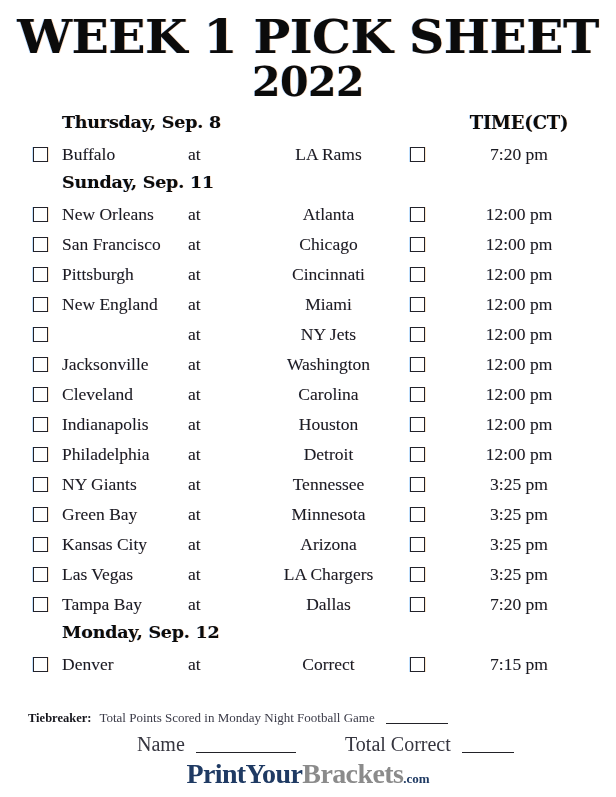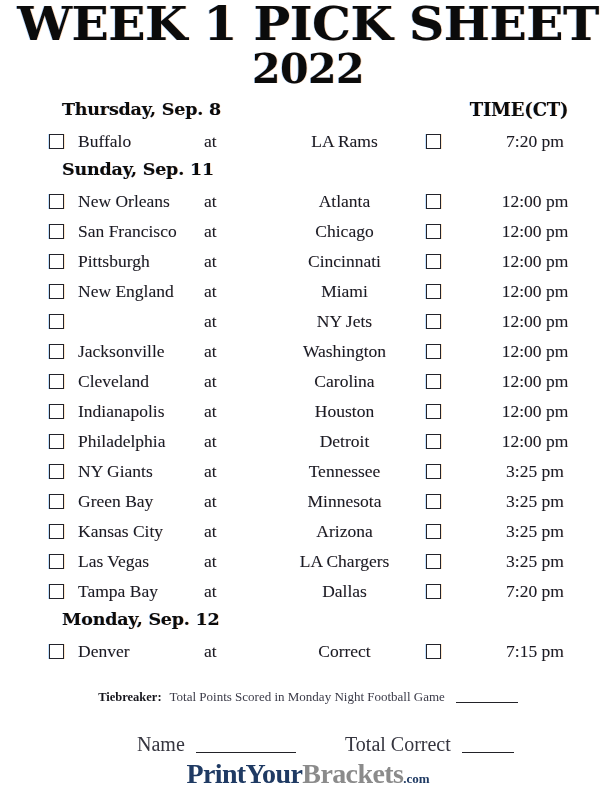--- a/index.html
+++ b/index.html
@@ -14,21 +14,21 @@
     position: relative;
     overflow: hidden;
     font-family: "Liberation Serif", "DejaVu Serif", serif;
     color: #111111;
     -webkit-font-smoothing: antialiased;
   }
 
   
   #title-block {
     text-align: center;
-    padding-top: 2px;
+    padding-top: 15px;
   }
   .title-line {
     font-family: "DejaVu Serif", "Liberation Serif", serif;
     font-weight: 700;
     color: #0b0b0b;
     letter-spacing: -0.5px;
     line-height: 0.95;
     text-shadow: 0.7px 0 0 rgba(255,120,0,0.30), -0.7px 0 0 rgba(0,120,255,0.30);
   }
   #title-main {
@@ -42,21 +42,20 @@
 
   
   #sheet {
     position: relative;
     margin-top: 8px;
   }
 
   .row {
     position: relative;
     height: 30px;
-    margin-left: 16px;
   }
 
   
   .c-box1   { position: absolute; left: 33px;  top: 7px; }
   .c-away   { position: absolute; left: 62px;  top: 3px; width: 126px; }
   .c-at     { position: absolute; left: 188px; top: 3px; width: 40px; }
   .c-home   { position: absolute; left: 251px; top: 3px; width: 155px; text-align: center; }
   .c-box2   { position: absolute; left: 410px; top: 7px; }
   .c-time   { position: absolute; left: 452px; top: 3px; width: 134px; text-align: center; }
 
@@ -115,23 +114,23 @@
     position: absolute;
     left: 0;
     right: 0;
     bottom: 0;
     height: 110px;
   }
   #tiebreaker-line {
     position: absolute;
     left: 0;
     right: 0;
-    top: 0;
-    text-align: center;
-    white-space: nowrap;
+    top: 21px;
+    white-space: nowrap;
+    padding-left: 28px;
   }
   #tiebreaker-label {
     font-family: "Liberation Serif", "DejaVu Serif", serif;
     font-weight: 700;
     font-size: 12.5px;
     color: #15151c;
   }
   #tiebreaker-text {
     font-family: "Liberation Serif", "DejaVu Serif", serif;
     font-size: 13px;

